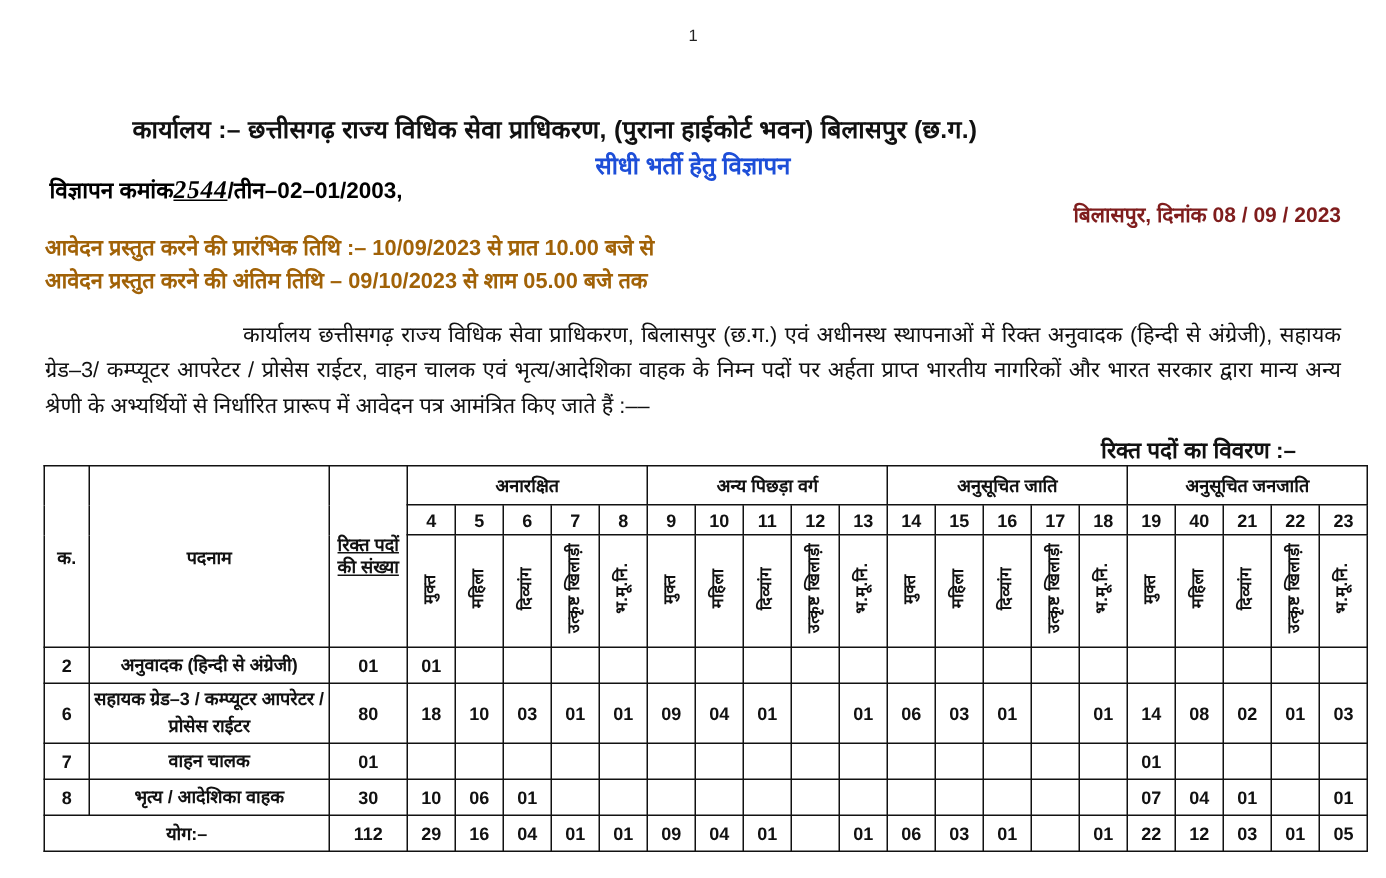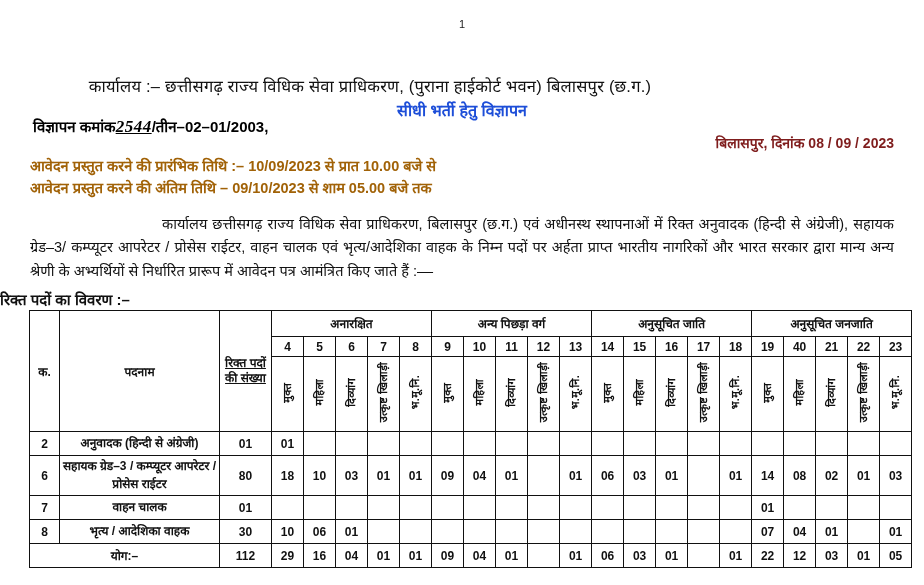--- a/index.html
+++ b/index.html
@@ -29,21 +29,21 @@
     font-size: 11px;
     color: #222;
   }
   .office-line {
     position: absolute;
     top: 74px;
     left: 0;
     width: 740px;
     text-align: center;
     font-size: 16.5px;
-    font-weight: normal;
+    font-weight: bold;
     letter-spacing: 0.2px;
     color: #111;
   }
   .sub-line {
     position: absolute;
     top: 99px;
     left: 0;
     width: 924px;
     text-align: center;
     font-size: 16px;
@@ -98,21 +98,21 @@
   }
   .body-para .indent {
     display: inline-block;
     width: 132px;
   }
   .table-caption {
     position: absolute;
     top: 289px;
     left: 0;
     width: 864px;
-    text-align: left;
+    text-align: right;
     font-size: 15px;
     font-weight: bold;
     color: #111;
   }
   table.vac {
     position: absolute;
     top: 310px;
     left: 29px;
     border-collapse: collapse;
     width: 866px;

